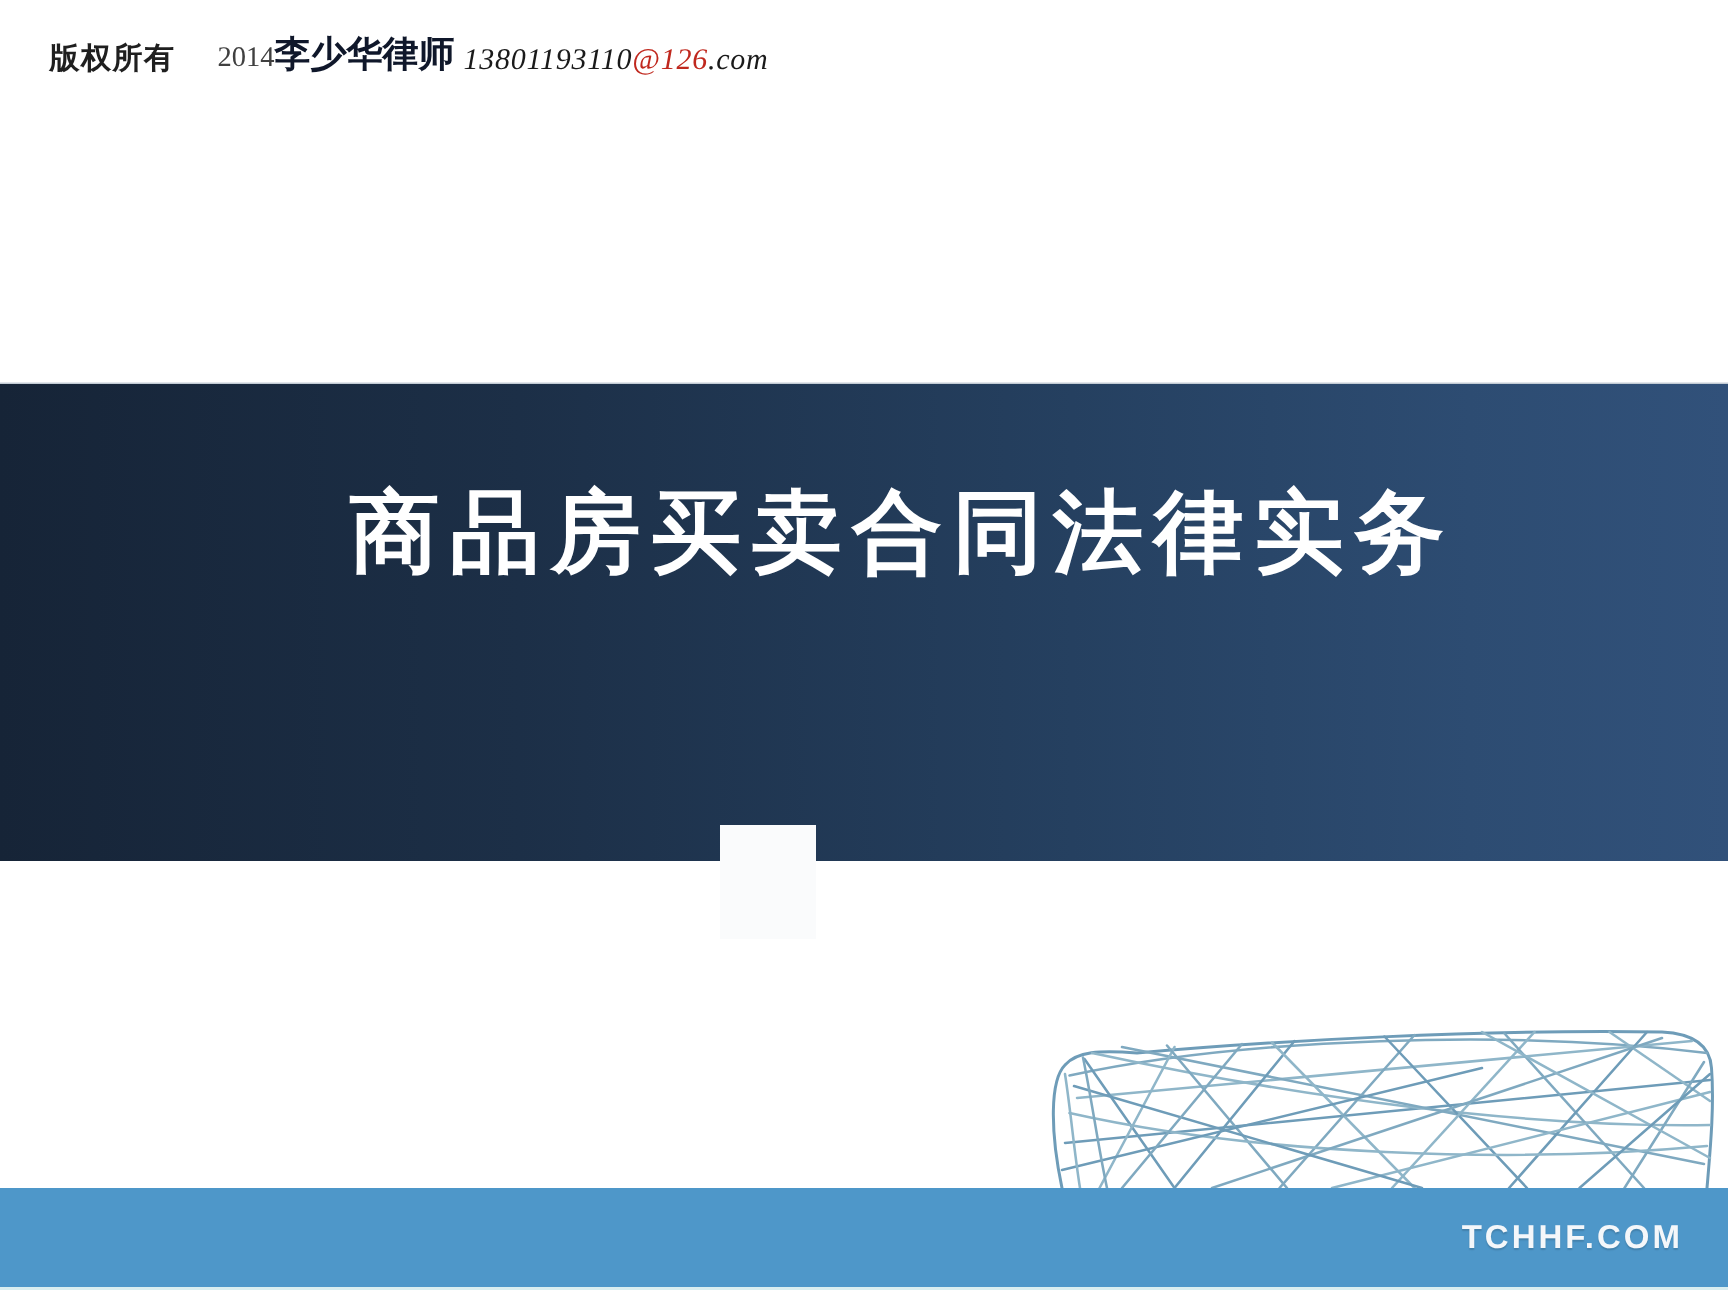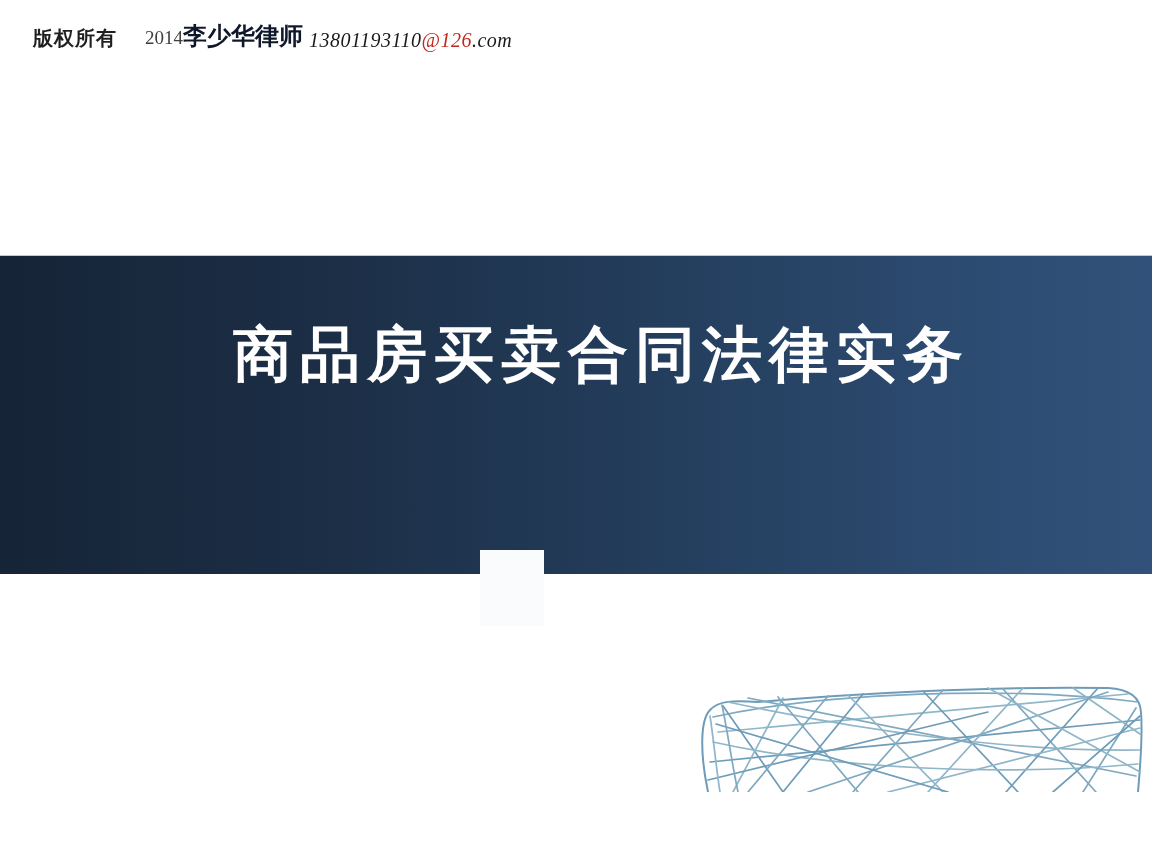--- a/index.html
+++ b/index.html
@@ -124,14 +124,17 @@
       <path d="M28 52 L 260 120" stroke="#6e9cb8"></path>
       <path d="M140 24 L 60 120"></path>
       <path d="M300 16 L 452 100" stroke="#8fb6c9"></path>
       <path d="M365 120 L 452 44" stroke="#6e9cb8"></path>
 
       <path d="M22 44 C 26 70, 28 95, 32 120" stroke="#8fb6c9"></path>
       <path d="M34 33 C 40 62, 44 92, 50 120"></path>
     </g>
   </svg>
 
+  <div class="footerbar">
+    <span class="site">TCHHF.COM</span>
+  </div>
 
 </div>
 
 </body></html>

